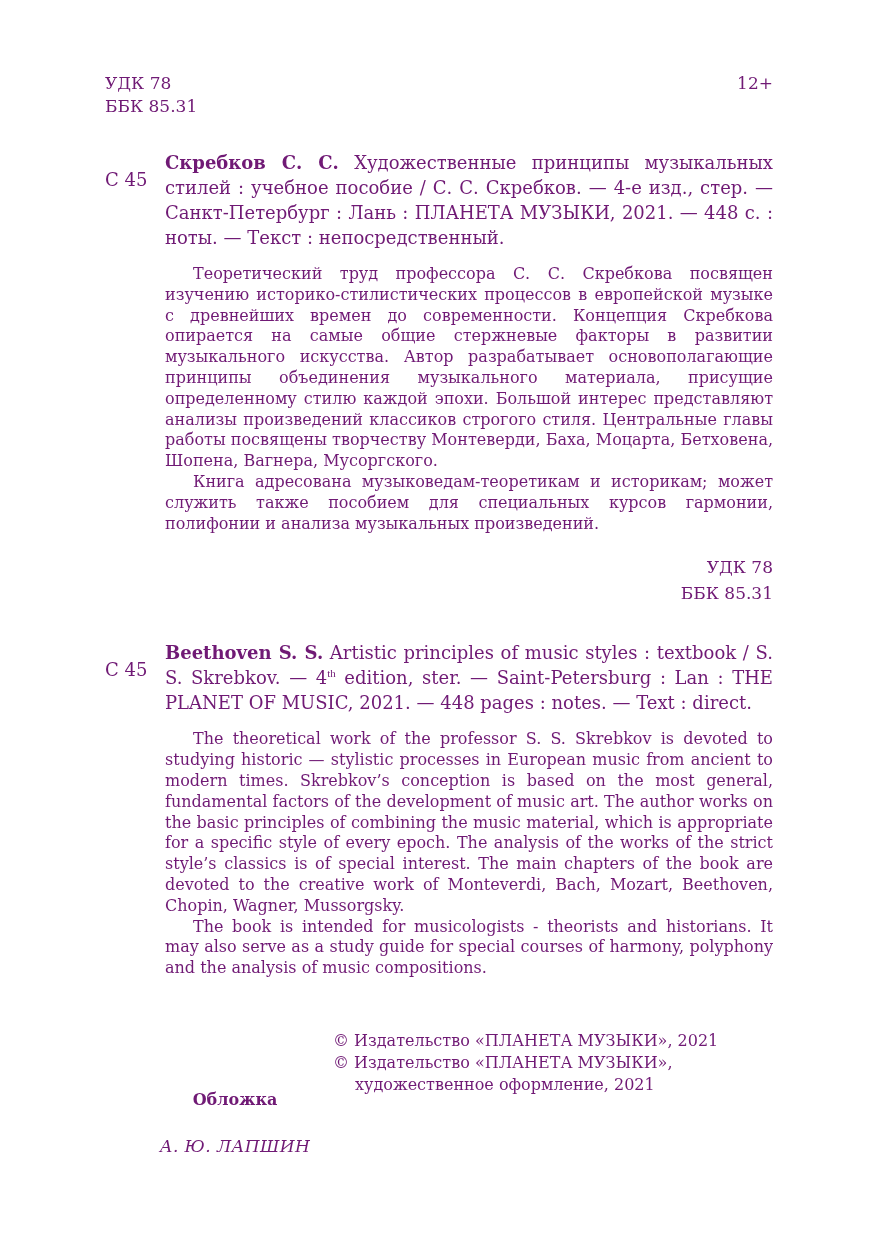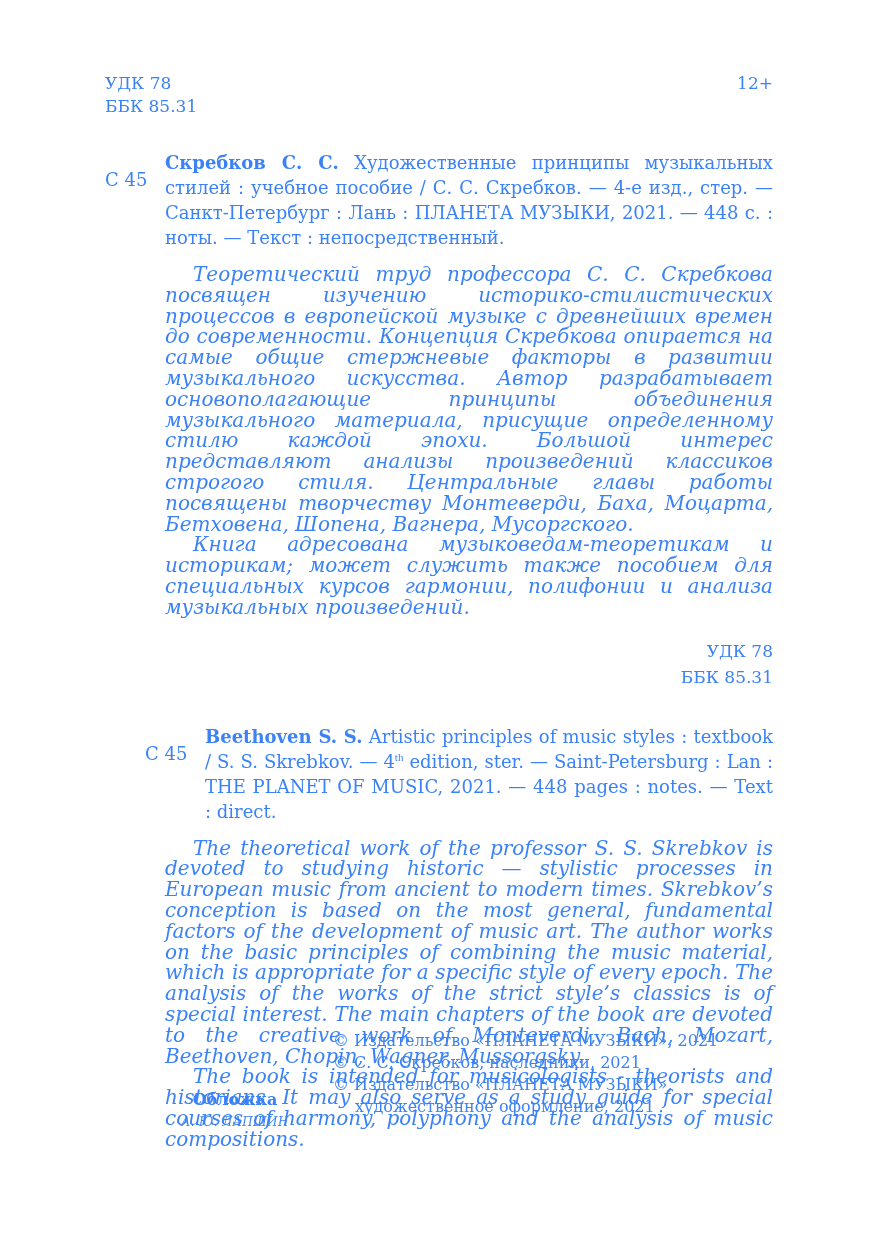--- a/index.html
+++ b/index.html
@@ -1,21 +1,21 @@
 <!DOCTYPE html>
 <html><head>
 <meta charset="utf-8">
 <style>
   html, body { margin: 0; padding: 0; background: #ffffff; }
   .page {
     position: relative;
     width: 875px;
     height: 1241px;
     background: #ffffff;
-    color: #3b82f6;
+    color: #701a75;
     font-family: "DejaVu Serif", "Liberation Serif", serif;
     overflow: hidden;
   }
   .content {
     position: absolute;
     left: 105px;
     top: 0;
     width: 668px;
   }
   .header-row {
@@ -44,51 +44,50 @@
     margin-top: 16px;
     padding-left: 60px;
     font-size: 17.5px;
     line-height: 26px;
   }
   .isbn-code { font-weight: bold; }
   .annotation {
     margin-top: 14px;
     margin-left: 60px;
     width: 608px;
-    font-size: 20px;
+    font-size: 16px;
     line-height: 20.8px;
     text-align: justify;
-    font-style: italic;
   }
   .annotation p { margin: 0; text-indent: 28px; }
   .codes-right {
     margin-top: 20px;
     text-align: right;
     font-size: 17px;
     line-height: 26px;
   }
-  .entry-en { margin-top: 34px; margin-left: 40px; }
+  .entry-en { margin-top: 34px; }
   sup { font-size: 11px; line-height: 0; font-family: Liberation Serif, serif; }
   .footer {
     position: absolute;
     left: 105px;
     top: 1030px;
     width: 668px;
     font-size: 16px;
   }
   .cover-block {
     position: absolute;
     left: 52px;
     top: 30px;
     width: 156px;
     text-align: center;
     line-height: 22px;
   }
   .cover-label { font-weight: bold; margin-top: 29px; }
-  .cover-artist { font-style: italic; font-size: 12px; letter-spacing: 0.4px; }
+  .cover-artist { font-style: italic; font-size: 17px; letter-spacing: 0.4px; margin-top: 24px; }
   .copyrights {
     margin-left: 228px;
     line-height: 22px;
     width: 440px;
     text-align: left;
   }
   .copyright-item {
     padding-left: 22px;
     text-indent: -22px;
   }
@@ -135,17 +134,16 @@
 
   </div>
 
   <div class="footer">
     <div class="cover-block">
       <div class="cover-label">Обложка</div>
       <div class="cover-artist">А. Ю. ЛАПШИН</div>
     </div>
     <div class="copyrights">
       <div class="copyright-item">© Издательство «ПЛАНЕТА МУЗЫКИ», 2021</div>
-      <div class="copyright-item">© С. С. Скребков, наследники, 2021</div>
       <div class="copyright-item">© Издательство «ПЛАНЕТА МУЗЫКИ», художественное оформление, 2021</div>
     </div>
   </div>
 </div>
 
 </body></html>

